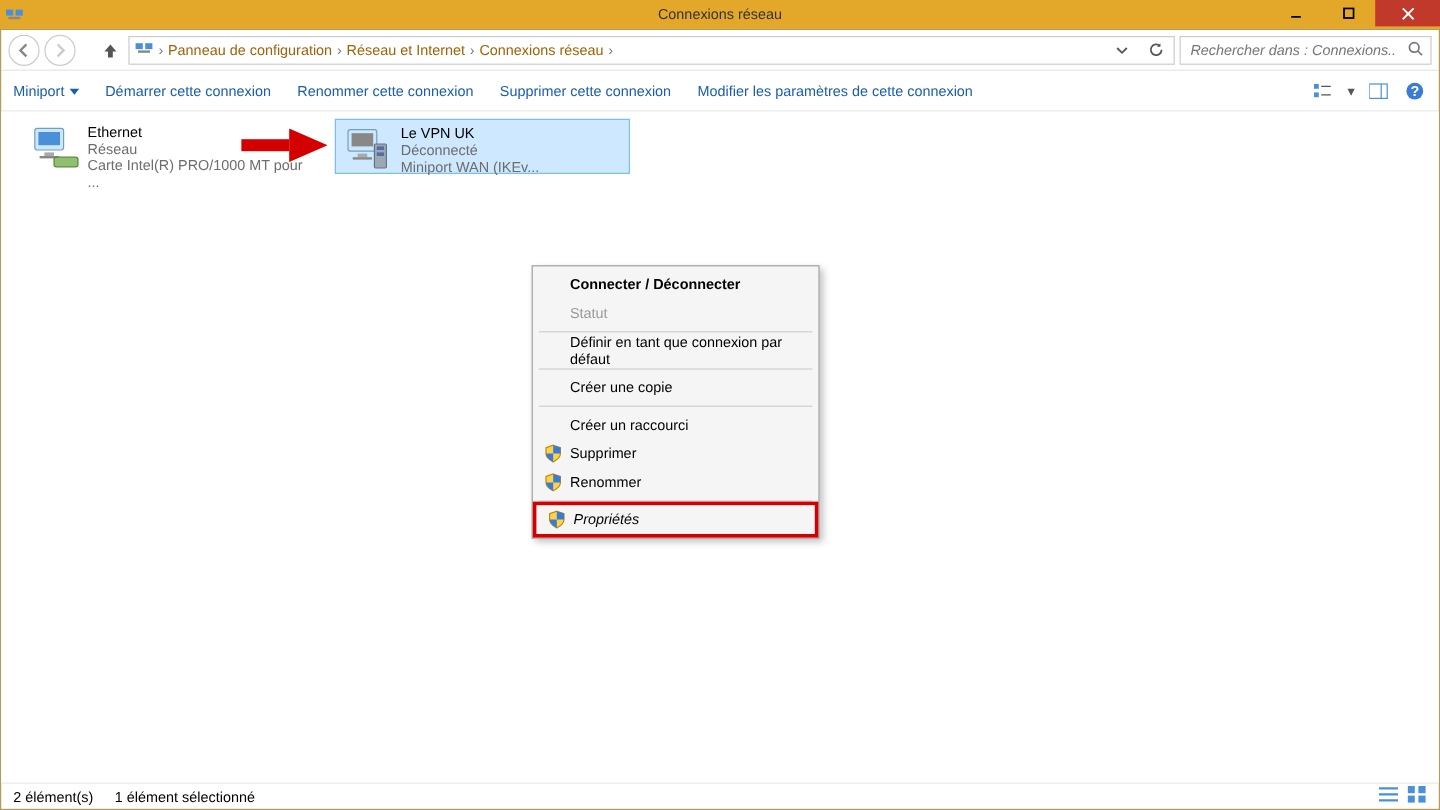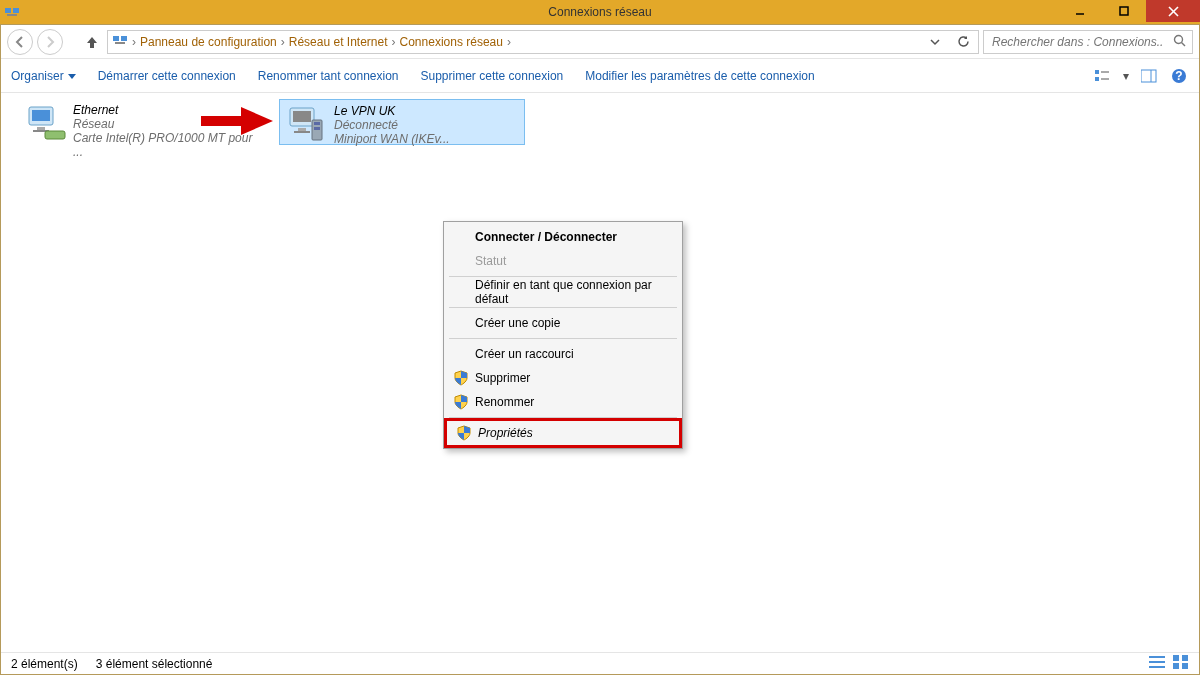--- a/index.html
+++ b/index.html
@@ -27,21 +27,21 @@
   .search-box input { border:none; outline:none; font-style:italic; color:#777; width:175px; }
 
   .cmdbar { height: 34px; display:flex; align-items:center; padding:0 10px; gap:22px; border-bottom:1px solid #e5e5e5; }
   .cmdbar .link { color:#1a5dab; cursor:default; }
   .cmdbar .link.menu::after { content:""; display:inline-block; margin-left:4px; border-left:4px solid transparent; border-right:4px solid transparent; border-top:5px solid #1a5dab; vertical-align:middle;}
   .cmdbar-right { margin-left:auto; display:flex; align-items:center; gap:10px; color:#555;}
   .cmdbar-right .ico { width:20px; height:20px; display:flex;align-items:center;justify-content:center; }
 
   .content { flex:1; position:relative; background:#fff; }
 
-  .conn { position:absolute; top:6px; width:246px; height:46px; display:flex; align-items:flex-start; padding:4px 6px; gap:6px;font-style:italic;}
+  .conn { position:absolute; top:6px; width:246px; height:46px; display:flex; align-items:flex-start; padding:4px 6px; gap:6px;}
   .conn .big-ico { width:42px; height:38px; display:flex; align-items:center; justify-content:center; }
   .conn .labels { display:flex; flex-direction:column; line-height:14px; }
   .conn .l1 { color:#000; }
   .conn .l2 { color:#6d6d6d; }
   .conn .l3 { color:#6d6d6d; }
   .conn.sel { background:#cde8ff; border:1px solid #7bbef0; }
 
   .red-arrow { position:absolute; top:14px; left:200px; }
 
   .ctx-menu { position:absolute; top:128px; left:442px; width:240px; background:#f5f5f5; border:1px solid #a0a0a0; box-shadow:3px 3px 6px rgba(0,0,0,0.25); padding:3px; }
@@ -139,23 +139,23 @@
       <div class="search-box">
         <input type="text" placeholder="Rechercher dans : Connexions..." style="">
         <span><svg width="13" height="13" viewBox="0 0 13 13">
               <circle cx="5.5" cy="5.5" r="4" fill="none" stroke="#777" stroke-width="1.4"></circle>
               <line x1="8.5" y1="8.5" x2="12" y2="12" stroke="#777" stroke-width="1.4"></line>
             </svg></span>
       </div>
     </div>
 
     <div class="cmdbar">
-      <span class="link menu">Organiser</span>
+      <span class="link menu">Miniport</span>
       <span class="link">Démarrer cette connexion</span>
-      <span class="link">Renommer tant connexion</span>
+      <span class="link">Renommer cette connexion</span>
       <span class="link">Supprimer cette connexion</span>
       <span class="link">Modifier les paramètres de cette connexion</span>
       <div class="cmdbar-right">
         <span class="ico">
             <svg width="16" height="14" viewBox="0 0 16 14">
               <rect x="0" y="1" width="4" height="4" fill="#4a90d9"></rect>
               <rect x="0" y="8" width="4" height="4" fill="#4a90d9"></rect>
               <line x1="6" y1="3" x2="14" y2="3" stroke="#555"></line>
               <line x1="6" y1="10" x2="14" y2="10" stroke="#555"></line>
             </svg>
@@ -256,21 +256,21 @@
                 </svg></span>
             <span>Propriétés</span>
           </div>
         </div>
       </div>
 
     </div>
 
     <div class="statusbar">
       <span class="txt">2 élément(s)</span>
-      <span class="txt">3 élément sélectionné</span>
+      <span class="txt">1 élément sélectionné</span>
       <div class="right">
         <span><svg width="16" height="14" viewBox="0 0 16 14">
               <line x1="0" y1="2" x2="16" y2="2" stroke="#4a90d9" stroke-width="2"></line>
               <line x1="0" y1="7" x2="16" y2="7" stroke="#4a90d9" stroke-width="2"></line>
               <line x1="0" y1="12" x2="16" y2="12" stroke="#4a90d9" stroke-width="2"></line>
             </svg></span>
         <span><svg width="16" height="14" viewBox="0 0 16 14">
               <rect x="0" y="0" width="6" height="6" fill="#4a90d9"></rect>
               <rect x="9" y="0" width="6" height="6" fill="#4a90d9"></rect>
               <rect x="0" y="8" width="6" height="6" fill="#4a90d9"></rect>

